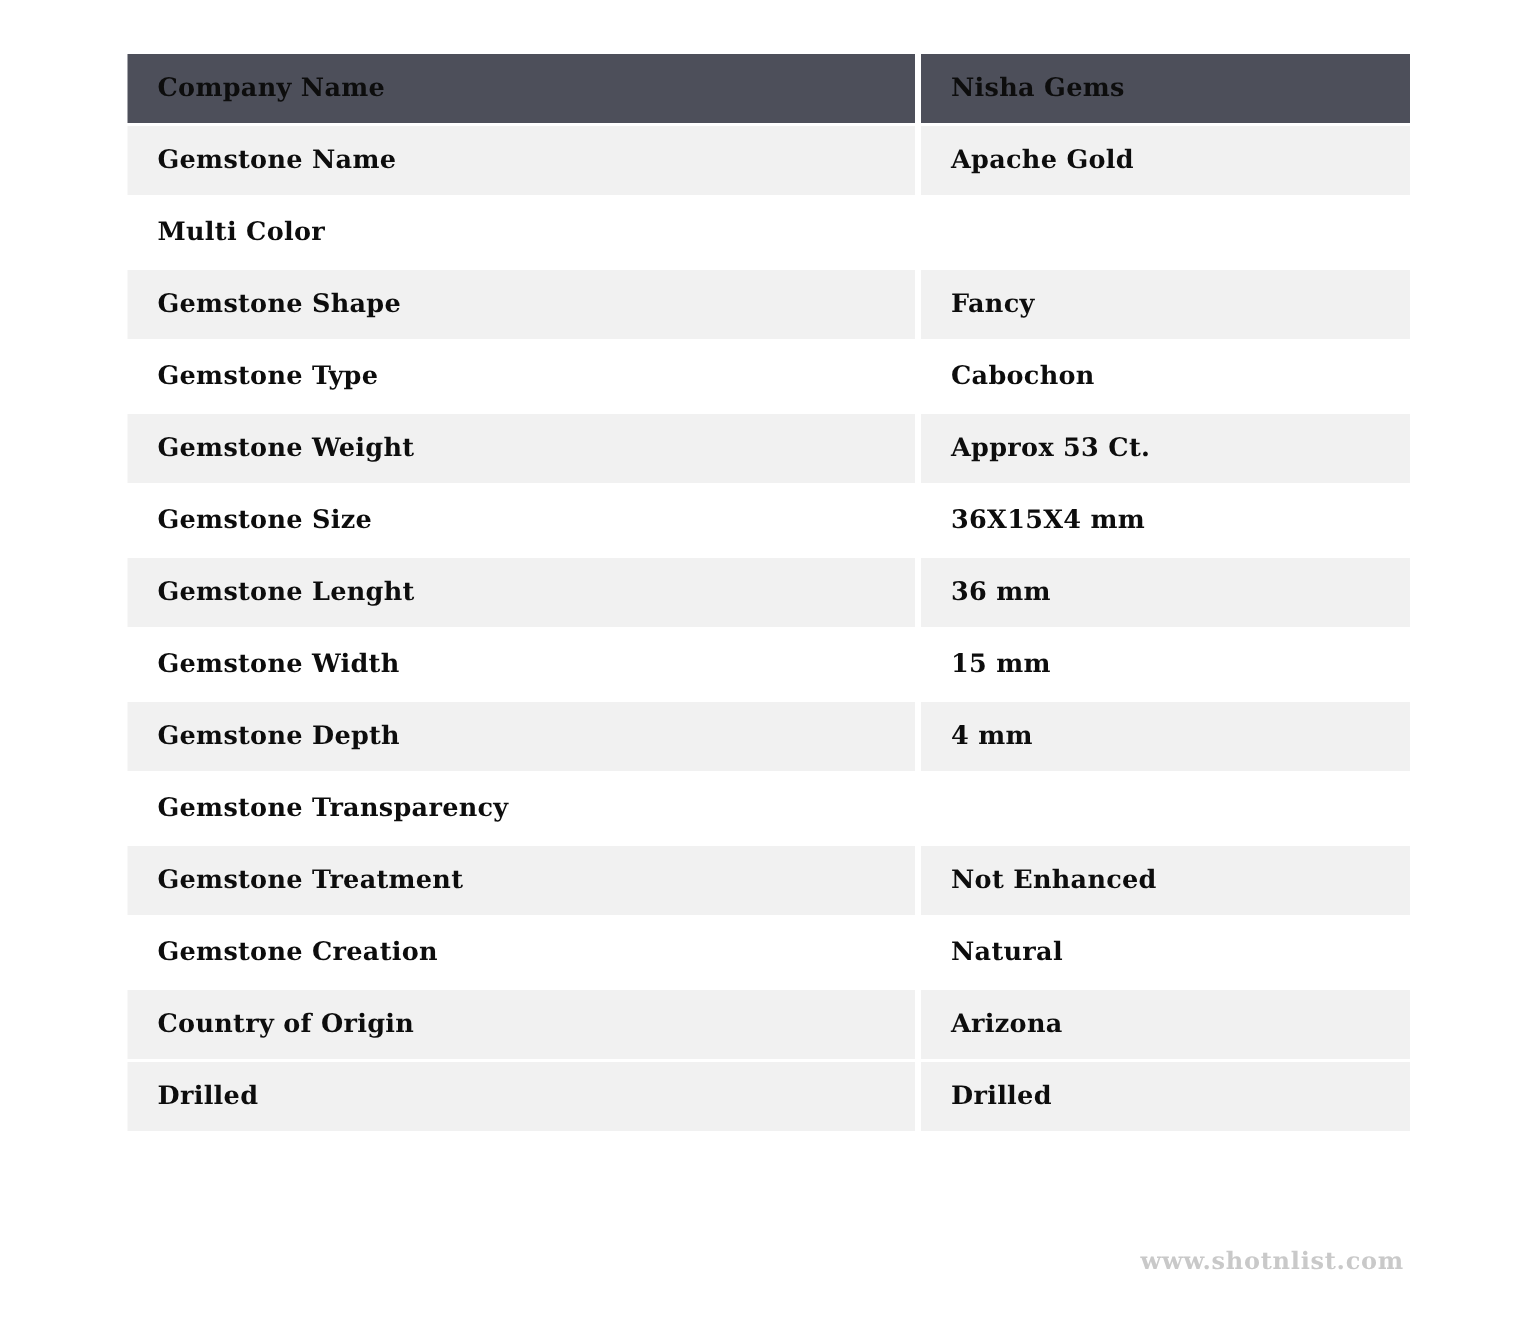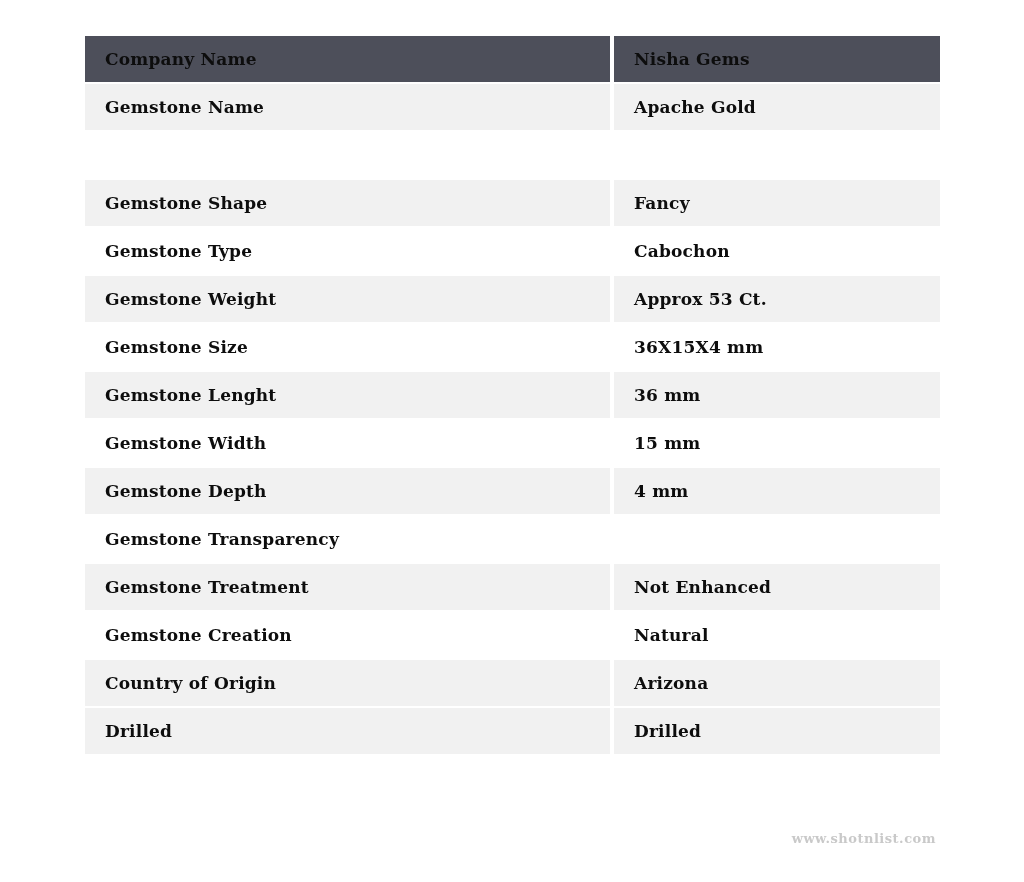--- a/index.html
+++ b/index.html
@@ -49,21 +49,21 @@
     overflow: hidden;
   }
   .row.header .cell { background: var(--header-bg); }
   .row.alt .cell    { background: var(--row-alt-bg); text-align: right; }
   .row.plain .cell  { background: var(--row-bg); }
   .watermark {
     position: absolute;
     top: 831px;
     right: 88px;
     font-weight: bold;
-    font-size: 13px;
+    font-size: 16px;
     color: var(--watermark);
     letter-spacing: 0.5px;
   }
 </style>
 </head>
 <body>
 
 <div class="page">
 
   <div class="gem-table">
@@ -73,20 +73,21 @@
       <div class="cell cell-value">Nisha Gems</div>
     </div>
 
     <div>
   <div class="row alt">
     <div class="cell cell-label">Gemstone Name</div>
     <div class="cell cell-value">Apache Gold</div>
   </div>
 
   <div class="row plain">
+    <div class="cell cell-value">Multi Color</div>
   </div>
 
   <div class="row alt">
     <div class="cell cell-label">Gemstone Shape</div>
     <div class="cell cell-value">Fancy</div>
   </div>
 
   <div class="row plain">
     <div class="cell cell-label">Gemstone Type</div>
     <div class="cell cell-value">Cabochon</div>

